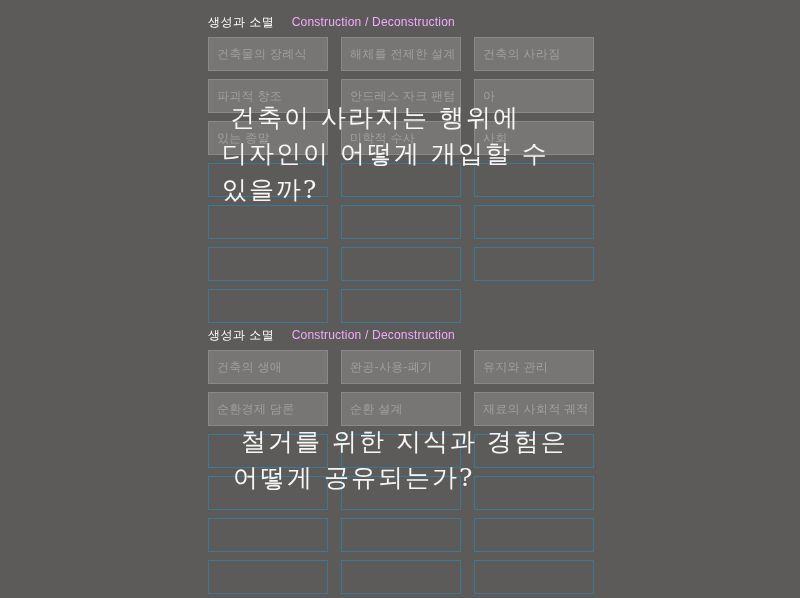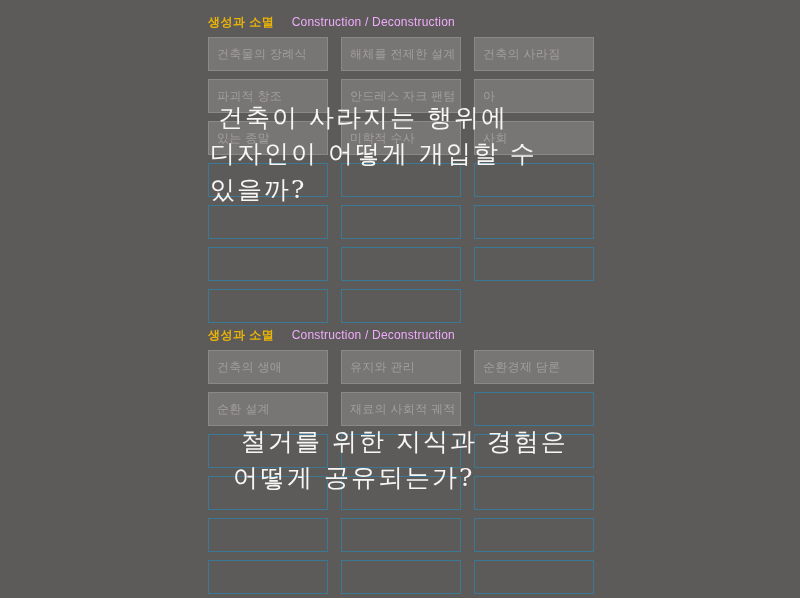--- a/index.html
+++ b/index.html
@@ -2,21 +2,21 @@
 <html><head>
 <meta charset="utf-8">
 <style>
   html,body{margin:0;padding:0;background:#5d5b5a;}
   .page{
     position:relative;width:800px;height:598px;overflow:hidden;
     background:#5d5b5a;font-family:"Liberation Sans",sans-serif;
   }
   .section{position:absolute;width:388px;}
   .sec-header{white-space:nowrap;font-size:12px;line-height:15px;}
-  .sec-title-ko{font-weight:bold;color:#eab308;letter-spacing:0.5px;}
+  .sec-title-ko{font-weight:normal;color:#ffffff;letter-spacing:0.5px;}
   .sec-title-en{color:#f0abfc;margin-left:14px;letter-spacing:0.2px;}
   .grid{
     margin-top:7px;
     display:grid;
     grid-template-columns:120px 120px 120px;
     gap:8px 13px;
   }
   .cell{
     box-sizing:border-box;height:25px;
     display:flex;align-items:center;
@@ -81,20 +81,21 @@
       </div>
   </div>
 
   <div class="section" style="left:208px;top:328px;">
     <div class="sec-header">
       <span class="sec-title-ko">생성과 소멸</span>
       <span class="sec-title-en">Construction / Deconstruction</span>
     </div>
     <div class="grid">
         <div class="cell filled">건축의 생애</div>
+        <div class="cell filled">완공-사용-폐기</div>
         <div class="cell filled">유지와 관리</div>
         <div class="cell filled">순환경제 담론</div>
         <div class="cell filled">순환 설계</div>
         <div class="cell filled">재료의 사회적 궤적</div>
         <div class="cell outline"></div>
         <div class="cell outline"></div>
         <div class="cell outline"></div>
         <div class="cell outline"></div>
         <div class="cell outline"></div>
         <div class="cell outline"></div>
@@ -103,21 +104,21 @@
         <div class="cell outline"></div>
         <div class="cell outline"></div>
         <div class="cell outline"></div>
         <div class="cell outline"></div>
         <div class="cell outline"></div>
         <div class="cell outline"></div>
         <div class="cell outline"></div>
       </div>
   </div>
 
-  <div class="overlay" style="left:210px;top:100px;">
+  <div class="overlay" style="left:222px;top:100px;">
       <div class="overlay-line">건축이 사라지는 행위에</div>
       <div class="overlay-line">디자인이 어떻게 개입할 수</div>
       <div class="overlay-line">있을까?</div>
     </div>
   <div class="overlay" style="left:225px;top:424px;margin-left:8px;">
       <div class="overlay-line">철거를 위한 지식과 경험은</div>
       <div class="overlay-line">어떻게 공유되는가?</div>
     </div>
 
 </div>

